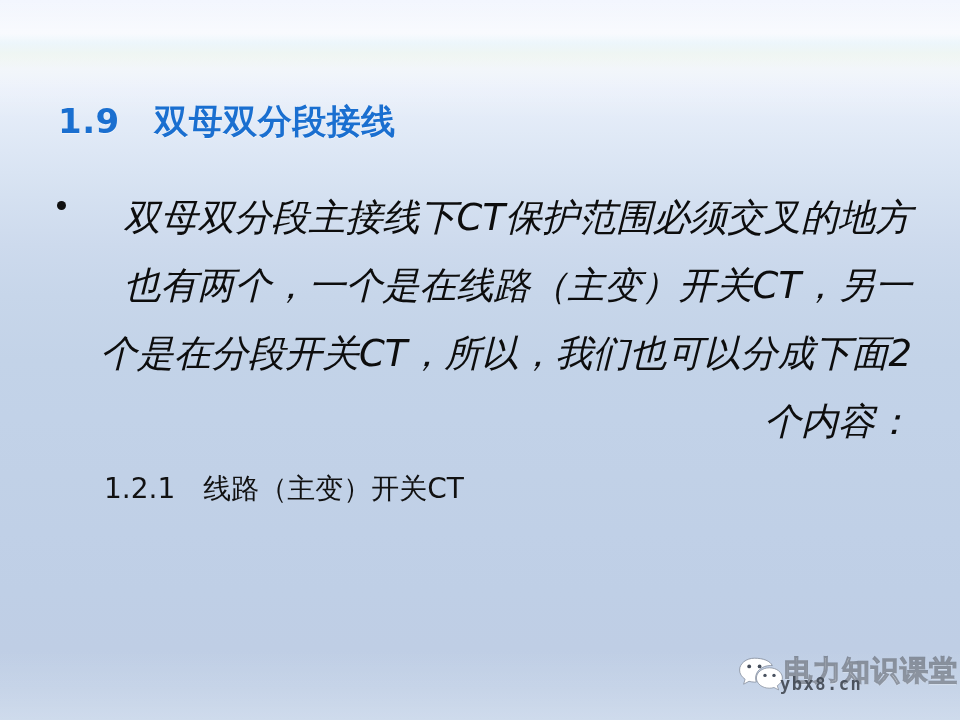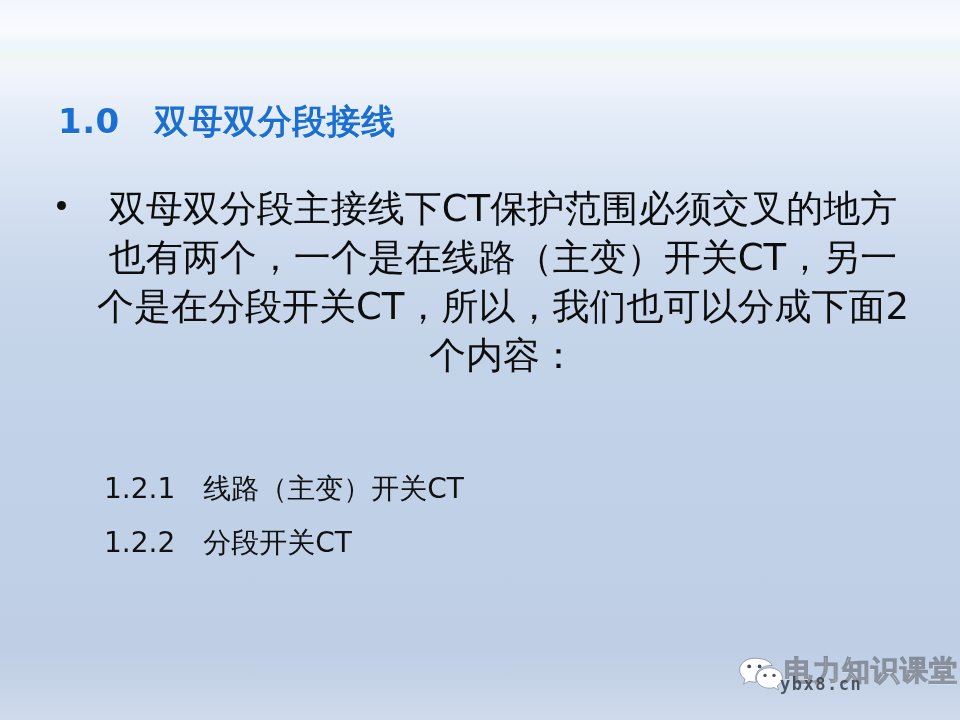--- a/index.html
+++ b/index.html
@@ -101,26 +101,27 @@
     position: absolute;
     left: 5px;
     top: 17px;
     width: 9px;
     height: 9px;
     border-radius: 50%;
     background: #101010;
   }
   .para {
     font-size: 37px;
-    line-height: 49px;
+    line-height: 68px;
     color: #0d0d0d;
     letter-spacing: 0px;
-    text-align: center;
+    text-align: right;
     white-space: pre-line;
     font-weight: 500;
+    font-style: italic;
   }
 
   
   .subitems {
     position: absolute;
     left: 104px;
     top: 462px;
   }
   .subitem {
     font-size: 28px;
@@ -169,32 +170,31 @@
     letter-spacing: 1.5px;
     white-space: pre;
     font-family: "DejaVu Sans Mono", "Liberation Mono", monospace;
   }
 </style>
 </head>
 <body>
 
 <div id="slide">
 
-  <div class="slide-title">1.0　双母双分段接线</div>
+  <div class="slide-title">1.9　双母双分段接线</div>
 
   <div class="body-block">
     <div class="bullet-row">
       <span class="bullet-dot"></span>
       <div class="para">双母双分段主接线下CT保护范围必须交叉的地方也有两个，一个是在线路（主变）开关CT，另一个是在分段开关CT，所以，我们也可以分成下面2个内容：</div>
     </div>
   </div>
 
   <div class="subitems">
     <div class="subitem">1.2.1　线路（主变）开关CT</div>
-    <div class="subitem">1.2.2　分段开关CT</div>
   </div>
 
   <div class="watermark">
     <span class="wechat-logo">
       <svg width="46" height="36" viewBox="0 0 46 36" xmlns="http://www.w3.org/2000/svg">
         <g>
           <path d="M16.5 2.2 C8.1 2.2 1.6 7.6 1.6 14.0 c0 3.7 2.1 7.0 5.5 9.2 l-1.5 5.0 5.4 -2.9 c1.9 0.5 3.6 0.8 5.5 0.8 c0.6 0 1.2 0 1.8 -0.1 c-0.5 -1.3 -0.7 -2.6 -0.7 -4.0 c0 -6.9 6.6 -12.5 15.0 -12.5 c0.6 0 1.1 0 1.7 0.1 C32.4 5.0 25.2 2.2 16.5 2.2 Z" fill="#ffffff" stroke="rgba(120,130,145,0.75)" stroke-width="1"></path>
           <circle cx="11.2" cy="10.4" r="1.9" fill="#3d4654"></circle>
           <circle cx="21.6" cy="10.4" r="1.9" fill="#3d4654"></circle>
           <path d="M44.4 22.0 c0 -5.6 -5.8 -10.2 -13.0 -10.2 c-7.2 0 -13.0 4.6 -13.0 10.2 c0 5.6 5.8 10.2 13.0 10.2 c1.6 0 3.2 -0.2 4.6 -0.7 l4.6 2.4 -1.3 -4.2 c3.1 -1.9 5.1 -4.7 5.1 -7.7 Z" fill="#ffffff" stroke="rgba(120,130,145,0.75)" stroke-width="1"></path>

